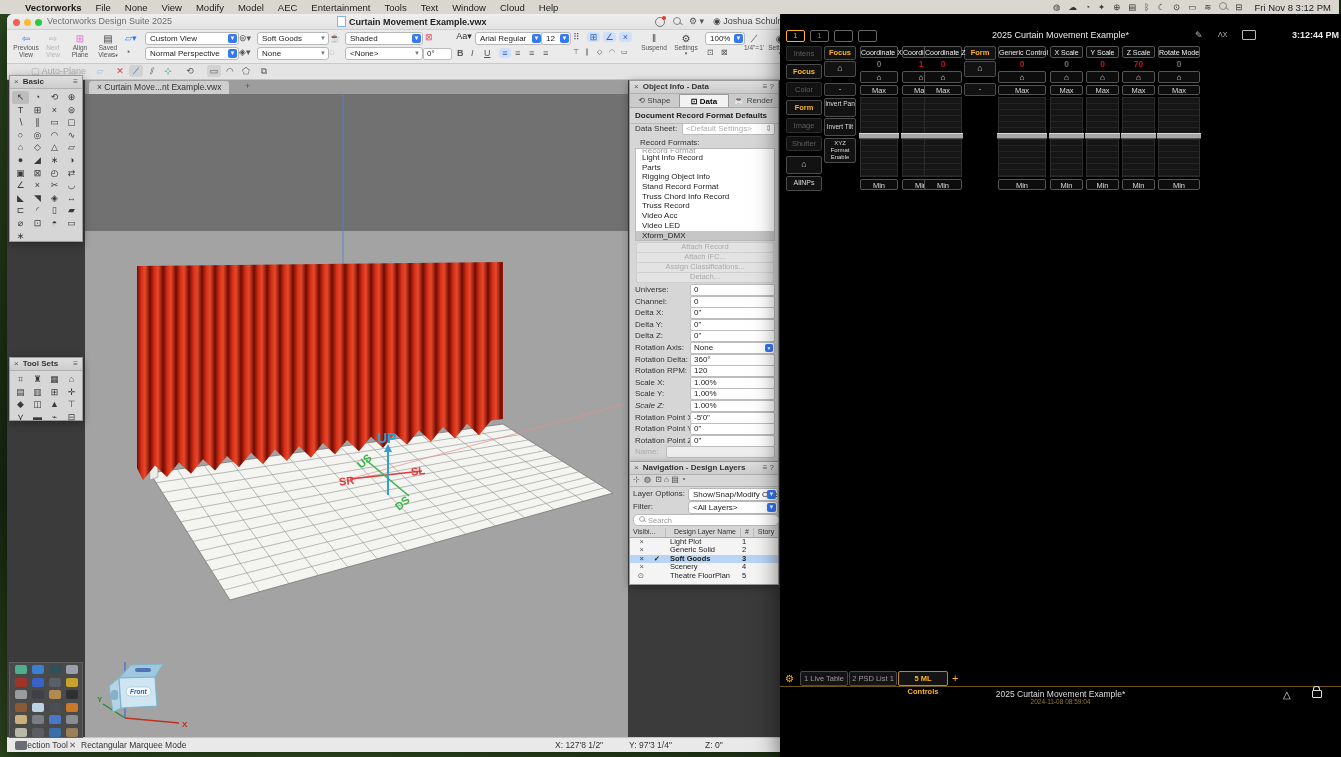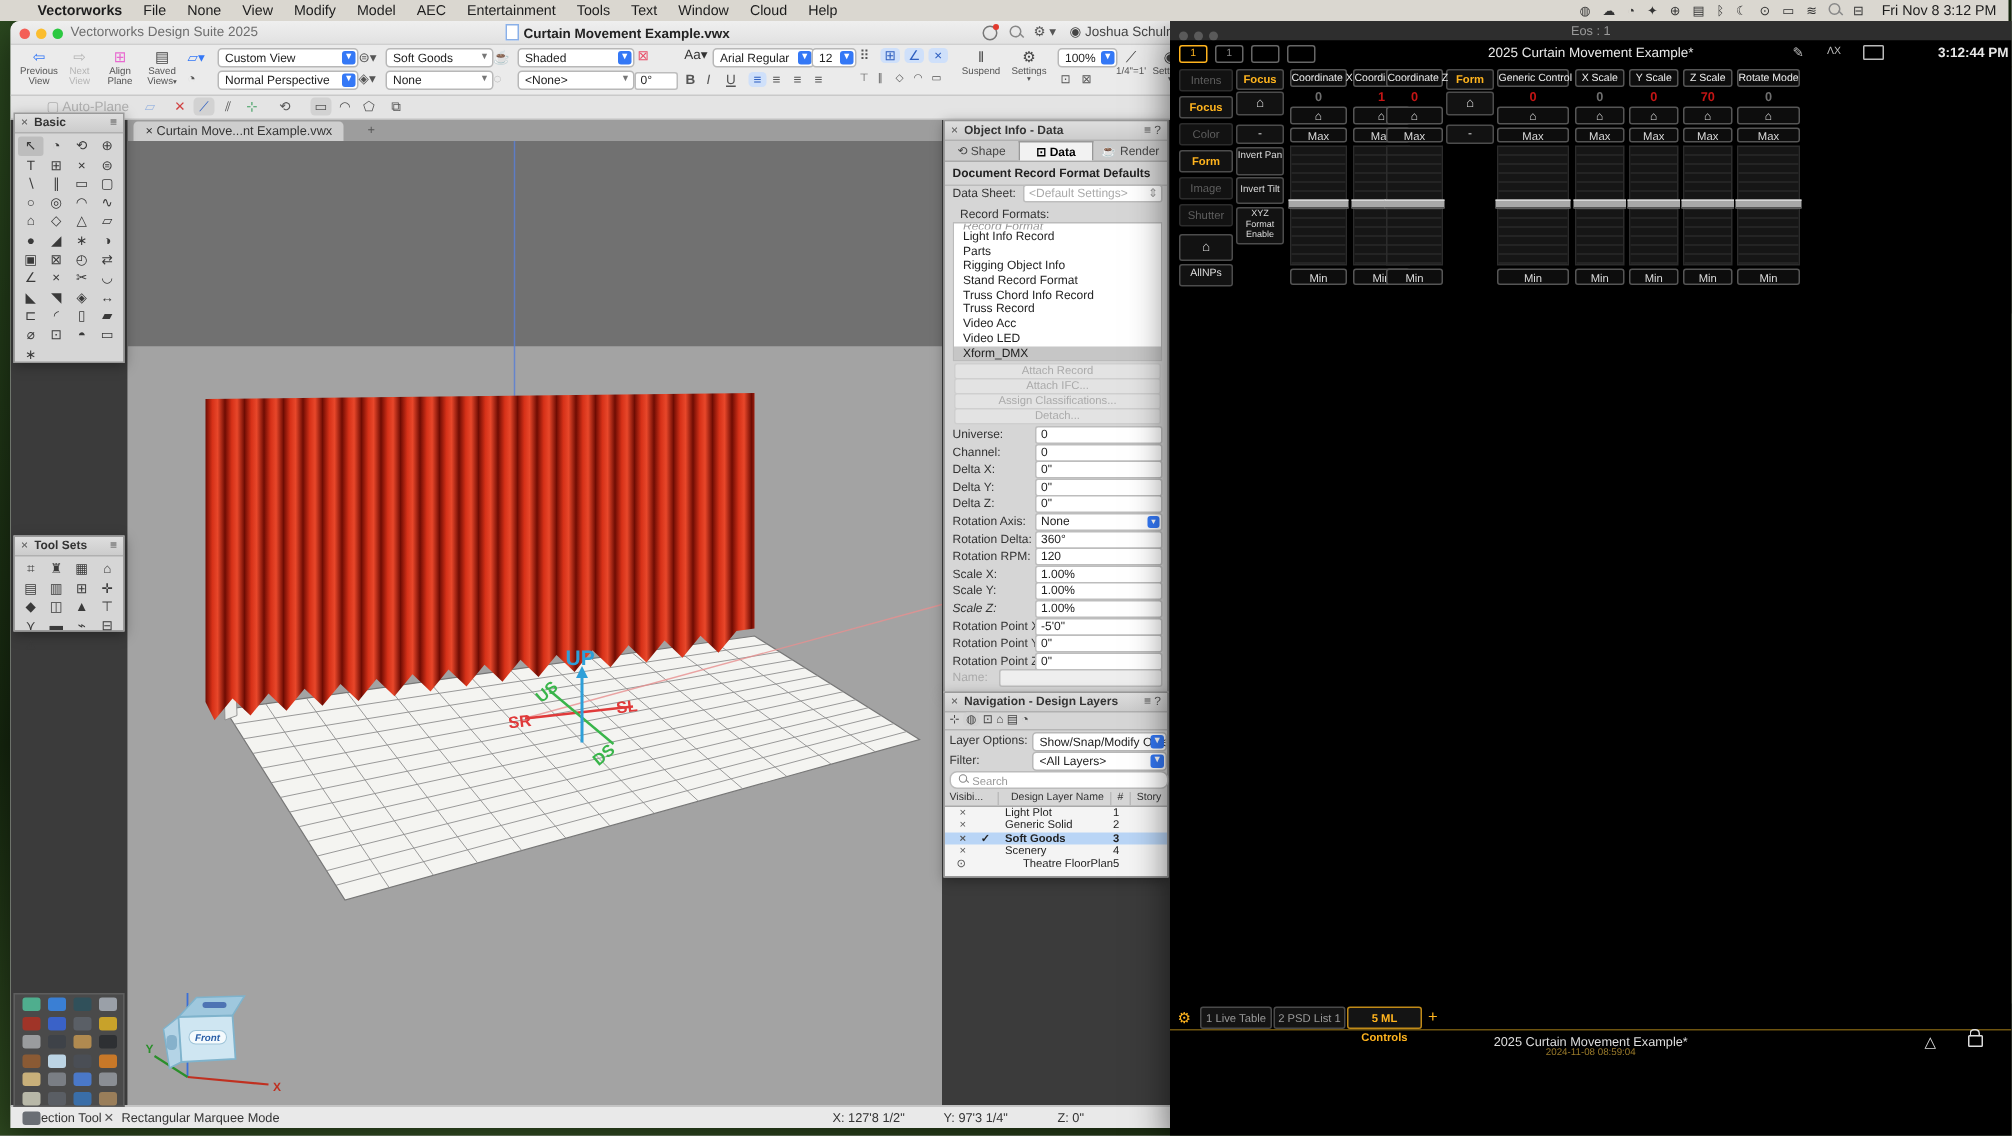--- a/index.html
+++ b/index.html
@@ -306,21 +306,21 @@
       <div style="display:flex;height:13px;background:#cachecho;background:#cbcbcb;border-bottom:1px solid #aaa;font-size:8px;">
         <span style="flex:1;text-align:center;line-height:13px;color:#444;">⟲ <span>Shape</span></span>
         <span style="flex:1;text-align:center;line-height:13px;background:#f2f2f2;border:1px solid #999;border-bottom:none;font-weight:bold;">⊡ <span>Data</span></span>
         <span style="flex:1;text-align:center;line-height:13px;color:#444;">☕ <span>Render</span></span>
       </div>
       <div style="font-size:8px;font-weight:bold;color:#222;padding:3px 5px;border-bottom:1px solid #bbb;">Document Record Format Defaults</div>
       <span class="fldlbl" style="left:5px;top:43px;">Data Sheet:</span>
       <div class="fldbox" style="left:52px;top:42px;width:88px;color:#aaa;"><span>&lt;Default Settings&gt;</span><span style="position:absolute;right:2px;color:#999;">⇕</span></div>
       <span class="fldlbl" style="left:10px;top:57px;">Record Formats:</span>
       <div class="abs" style="left:5px;top:67px;width:138px;height:91px;background:#fff;border:1px solid #bbb;overflow:hidden;">
-        <div class="rfrow" style="color:#999;height:4px;line-height:4px;overflow:hidden;font-style:italic;">Record Format</div>
+        <div class="rfrow" style="color:#999;height:4px;line-height:4px;overflow:hidden;">Record Format</div>
         <div class="rfrow">Light Info Record</div>
         <div class="rfrow">Parts</div>
         <div class="rfrow">Rigging Object Info</div>
         <div class="rfrow">Stand Record Format</div>
         <div class="rfrow">Truss Chord Info Record</div>
         <div class="rfrow">Truss Record</div>
         <div class="rfrow">Video Acc</div>
         <div class="rfrow">Video LED</div>
         <div class="rfrow" style="background:#c6c6c6;">Xform_DMX</div>
       </div>
@@ -412,21 +412,21 @@
         <div class="navrow">
             <span style="width:14px;text-align:right;color:#555;">×</span>
             <span style="width:26px;"></span>
             <span style="flex:1;">Scenery</span>
             <span style="width:14px;">4</span>
             <span style="width:22px;"></span>
           </div>
         <div class="navrow">
             <span style="width:14px;text-align:right;color:#555;">⊙</span>
             <span style="width:26px;"></span>
-            <span style="flex:1;text-align:right;">Theatre FloorPlan</span>
+            <span style="flex:1;">Theatre FloorPlan</span>
             <span style="width:14px;">5</span>
             <span style="width:22px;"></span>
           </div>
       </div>
     </div>
   </div>
 
   <div class="pal" style="left:2px;top:61px;width:72px;height:165px;z-index:5;">
     <div class="paltitle">
         <span class="x">×</span>
@@ -541,24 +541,20 @@
     <span class="abs" style="left:8px;">Selection Tool</span>
     <span class="abs" style="left:62px;color:#555;">✕</span>
     <span class="abs" style="left:74px;">Rectangular Marquee Mode</span>
     <span class="abs" style="left:548px;">X: 127'8 1/2"</span>
     <span class="abs" style="left:622px;">Y: 97'3 1/4"</span>
     <span class="abs" style="left:698px;">Z: 0"</span>
   </div>
 </div>
 
 <div class="abs" id="eos">
-  <div class="abs" id="eostitle">
-    <span class="abs" style="left:6px;top:4px;"><span class="tld"></span><span class="tld"></span><span class="tld"></span></span>
-    <span>Eos : 1</span>
-  </div>
   <div class="abs" id="eostabbar">
     <span class="monic" style="left:6px;border-color:#ffb41e;color:#ffb41e;">1</span>
     <span class="monic" style="left:30px;">1</span>
     <span class="monic" style="left:54px;"></span>
     <span class="monic" style="left:78px;"></span>
     <span class="abs" style="left:0;top:3px;width:100%;text-align:center;font-size:9px;color:#e8e8e8;">2025 Curtain Movement Example*</span>
     <span class="abs" style="left:415px;top:3px;color:#bbb;font-size:9px;">✎</span>
     <span class="abs" style="left:438px;top:4px;color:#bbb;font-size:7px;">ΛΧ</span>
     <span class="abs" style="left:462px;top:3px;width:12px;height:8px;border:1px solid #bbb;border-radius:1px;"></span>
     <span class="abs" style="left:512px;top:3px;color:#e8e8e8;font-size:9px;font-weight:bold;">3:12:44 PM</span>

